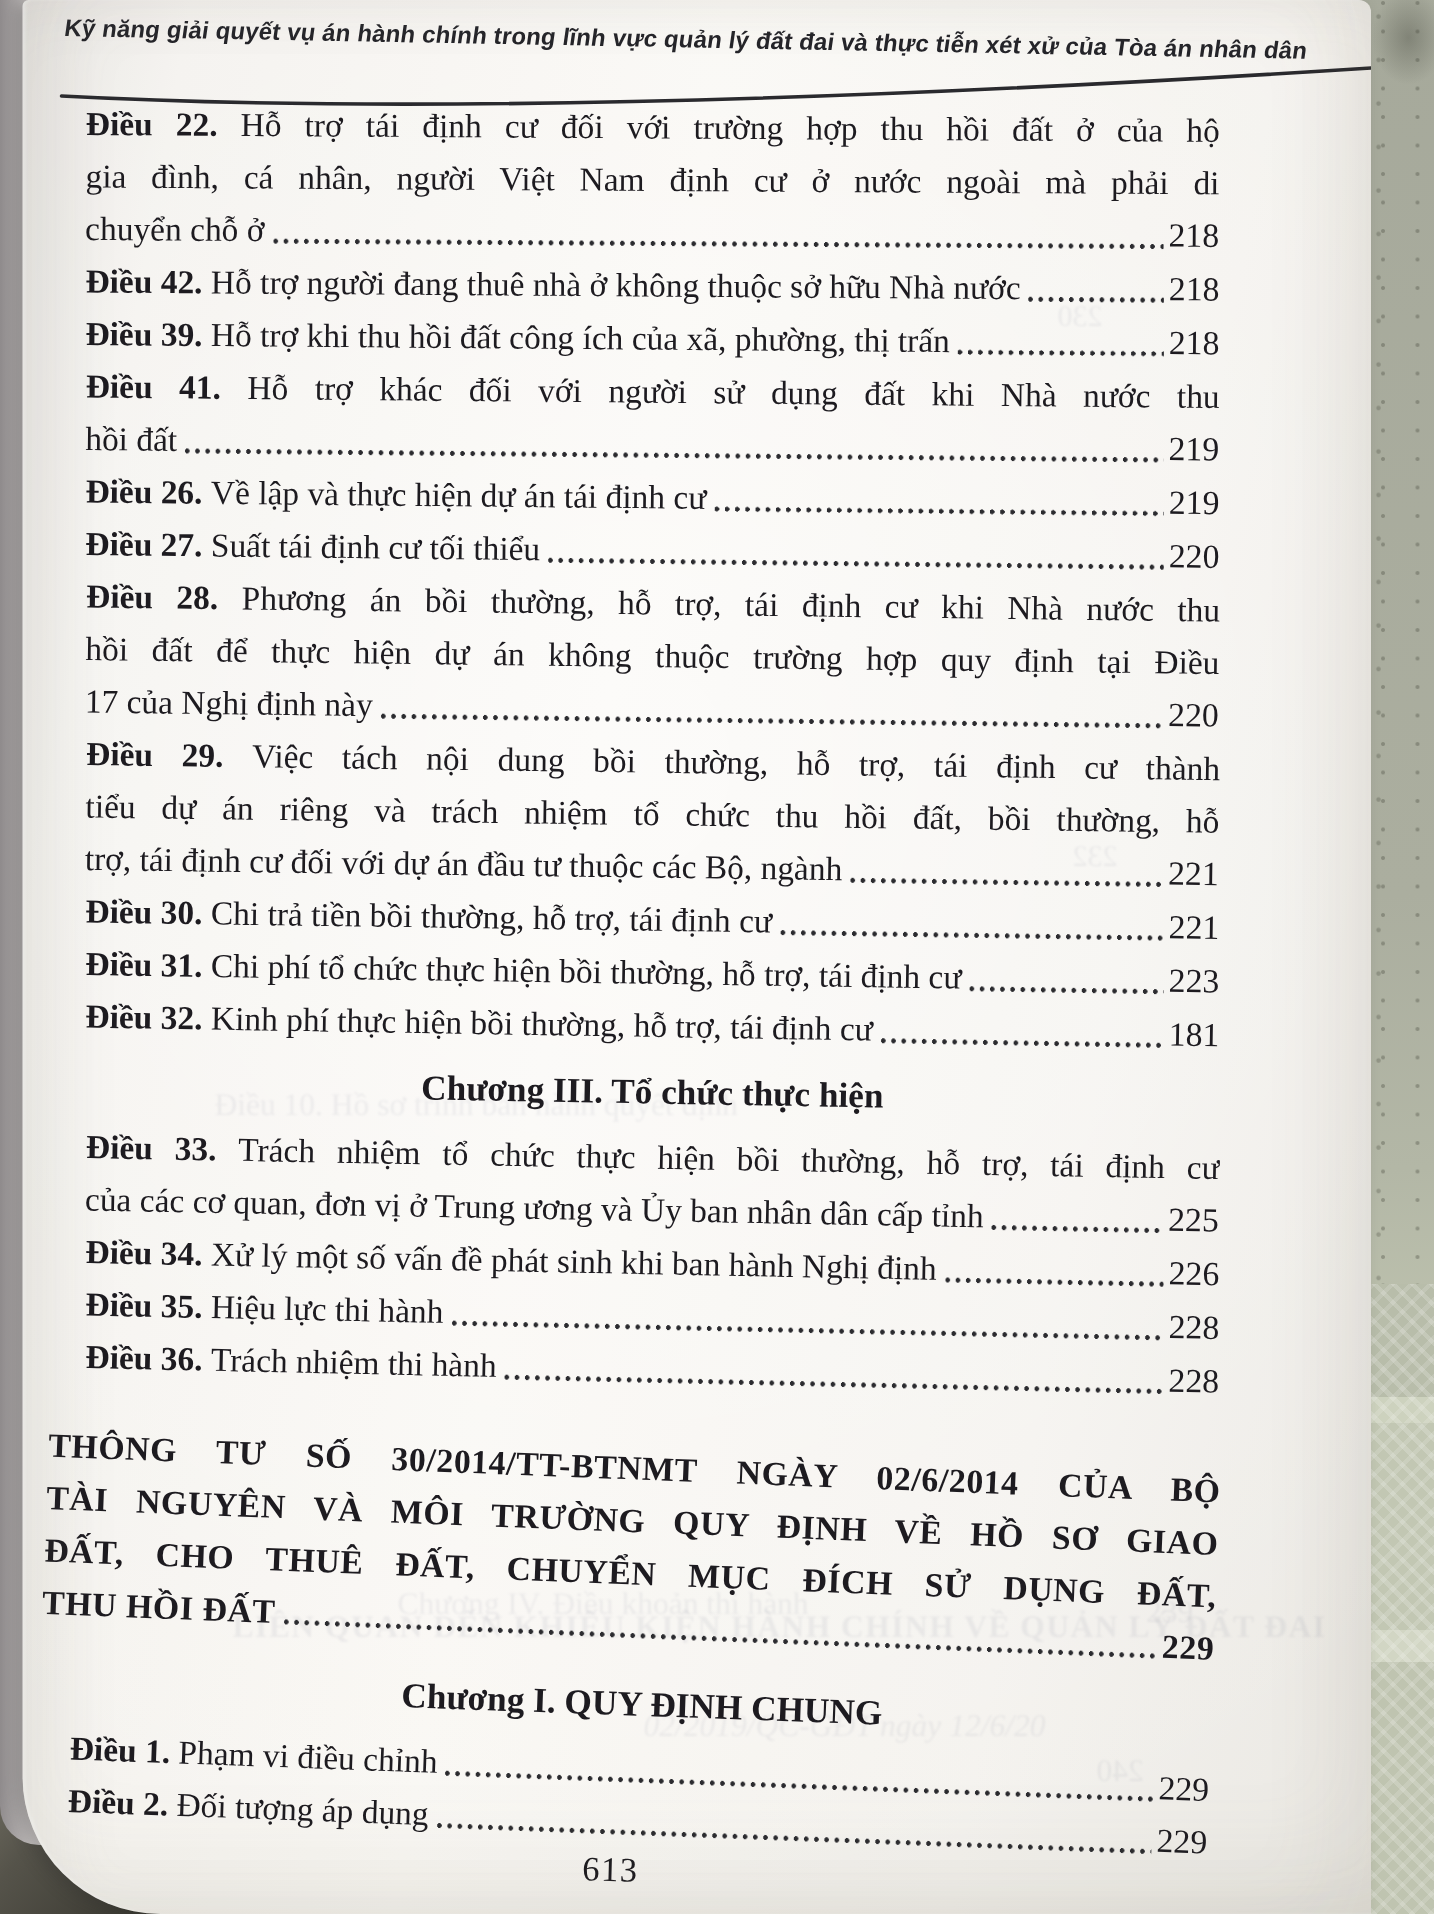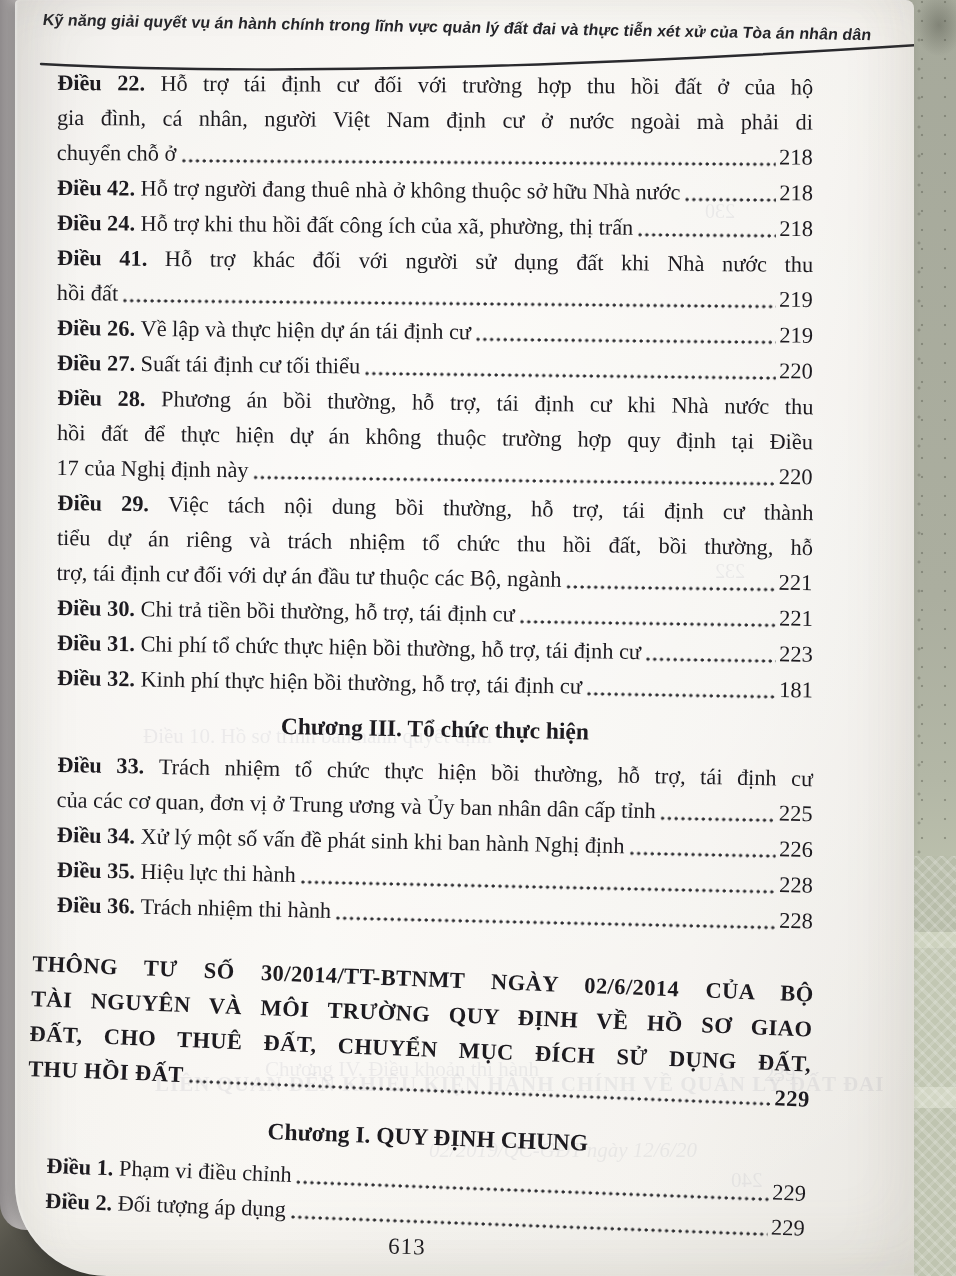--- a/index.html
+++ b/index.html
@@ -141,21 +141,21 @@
         </div>
         <div class="entry" style="transform: rotate(0.41deg); transform-origin: 0px 50%;">
           <div class="line last">
             <span class="txt"><b class="lbl">Điều 42. </b>Hỗ trợ người đang thuê nhà ở không thuộc sở hữu Nhà nước</span>
             <span class="dots"></span>
             <span class="pg">218</span>
           </div>
         </div>
         <div class="entry" style="transform: rotate(0.47deg); transform-origin: 0px 50%;">
           <div class="line last">
-            <span class="txt"><b class="lbl">Điều 24. </b>Hỗ trợ khi thu hồi đất công ích của xã, phường, thị trấn</span>
+            <span class="txt"><b class="lbl">Điều 39. </b>Hỗ trợ khi thu hồi đất công ích của xã, phường, thị trấn</span>
             <span class="dots"></span>
             <span class="pg">218</span>
           </div>
         </div>
         <div class="entry" style="transform: rotate(0.53deg); transform-origin: 0px 50%;">
           <div class="line just"><b class="lbl">Điều 41. </b>Hỗ trợ khác đối với người sử dụng đất khi Nhà nước thu</div>
           <div class="line last">
             <span class="txt">hồi đất</span>
             <span class="dots"></span>
             <span class="pg">219</span>

